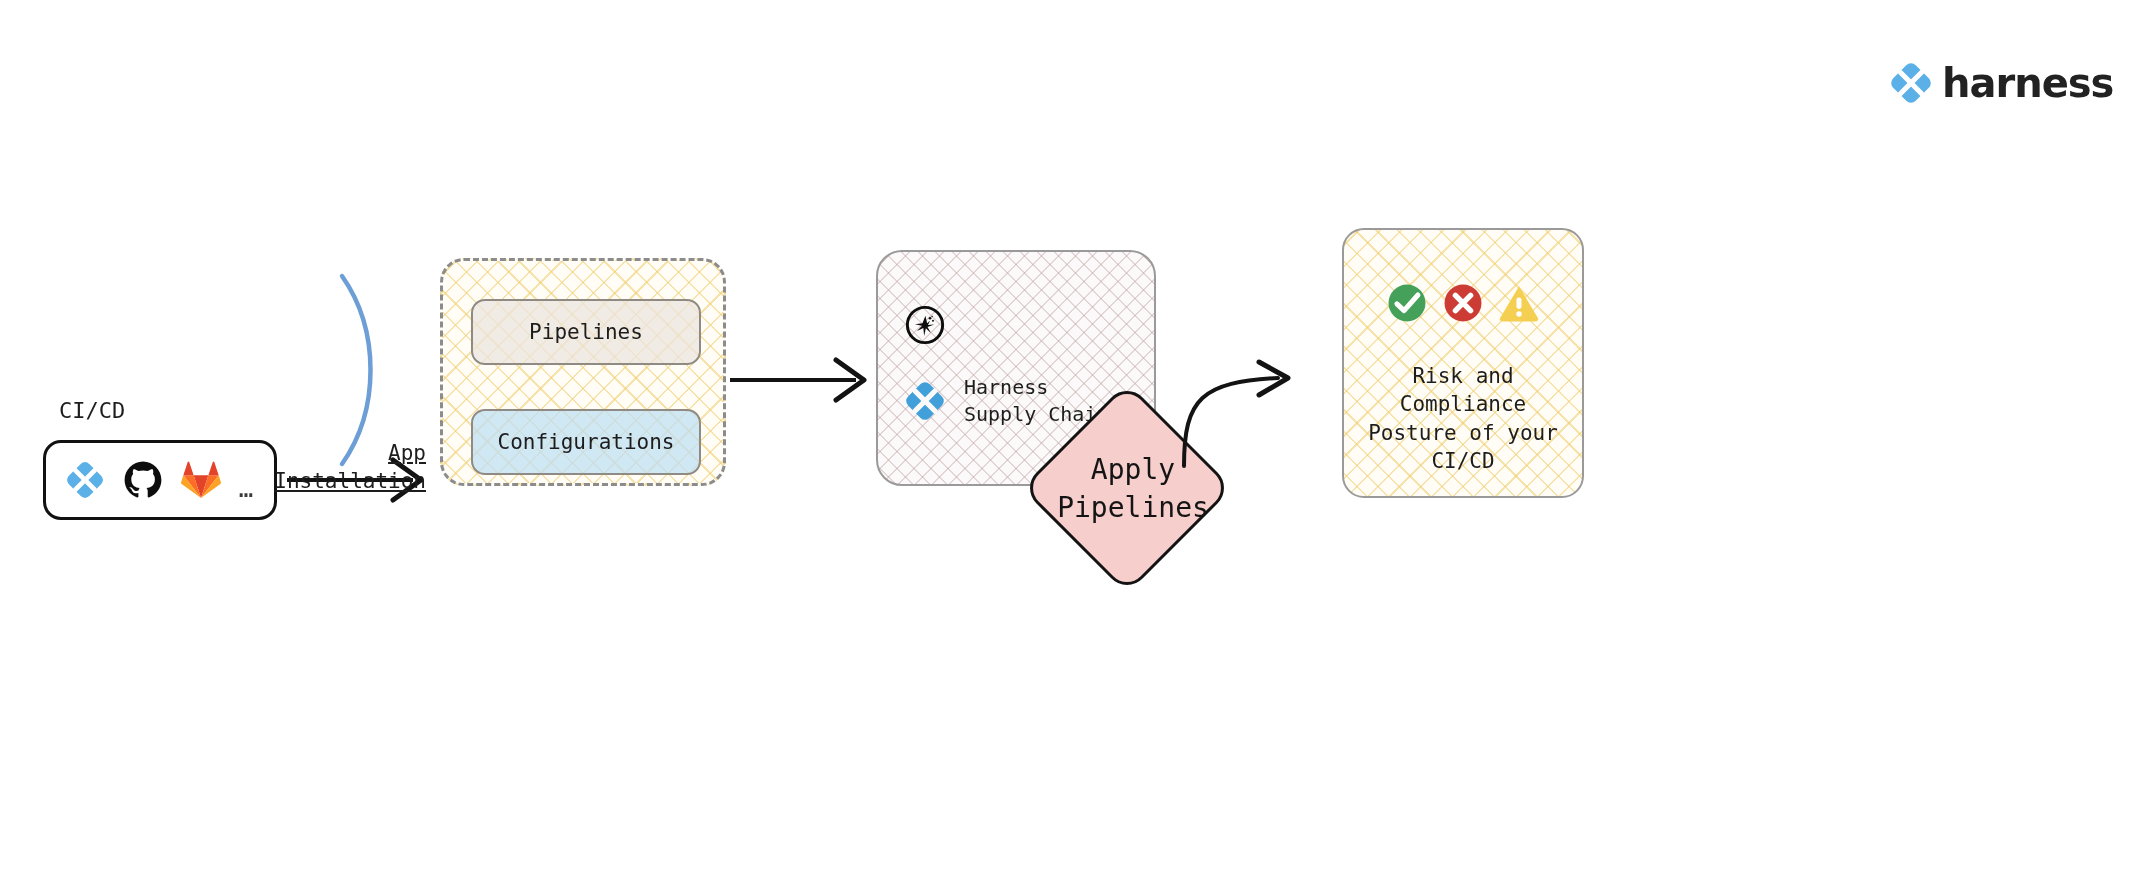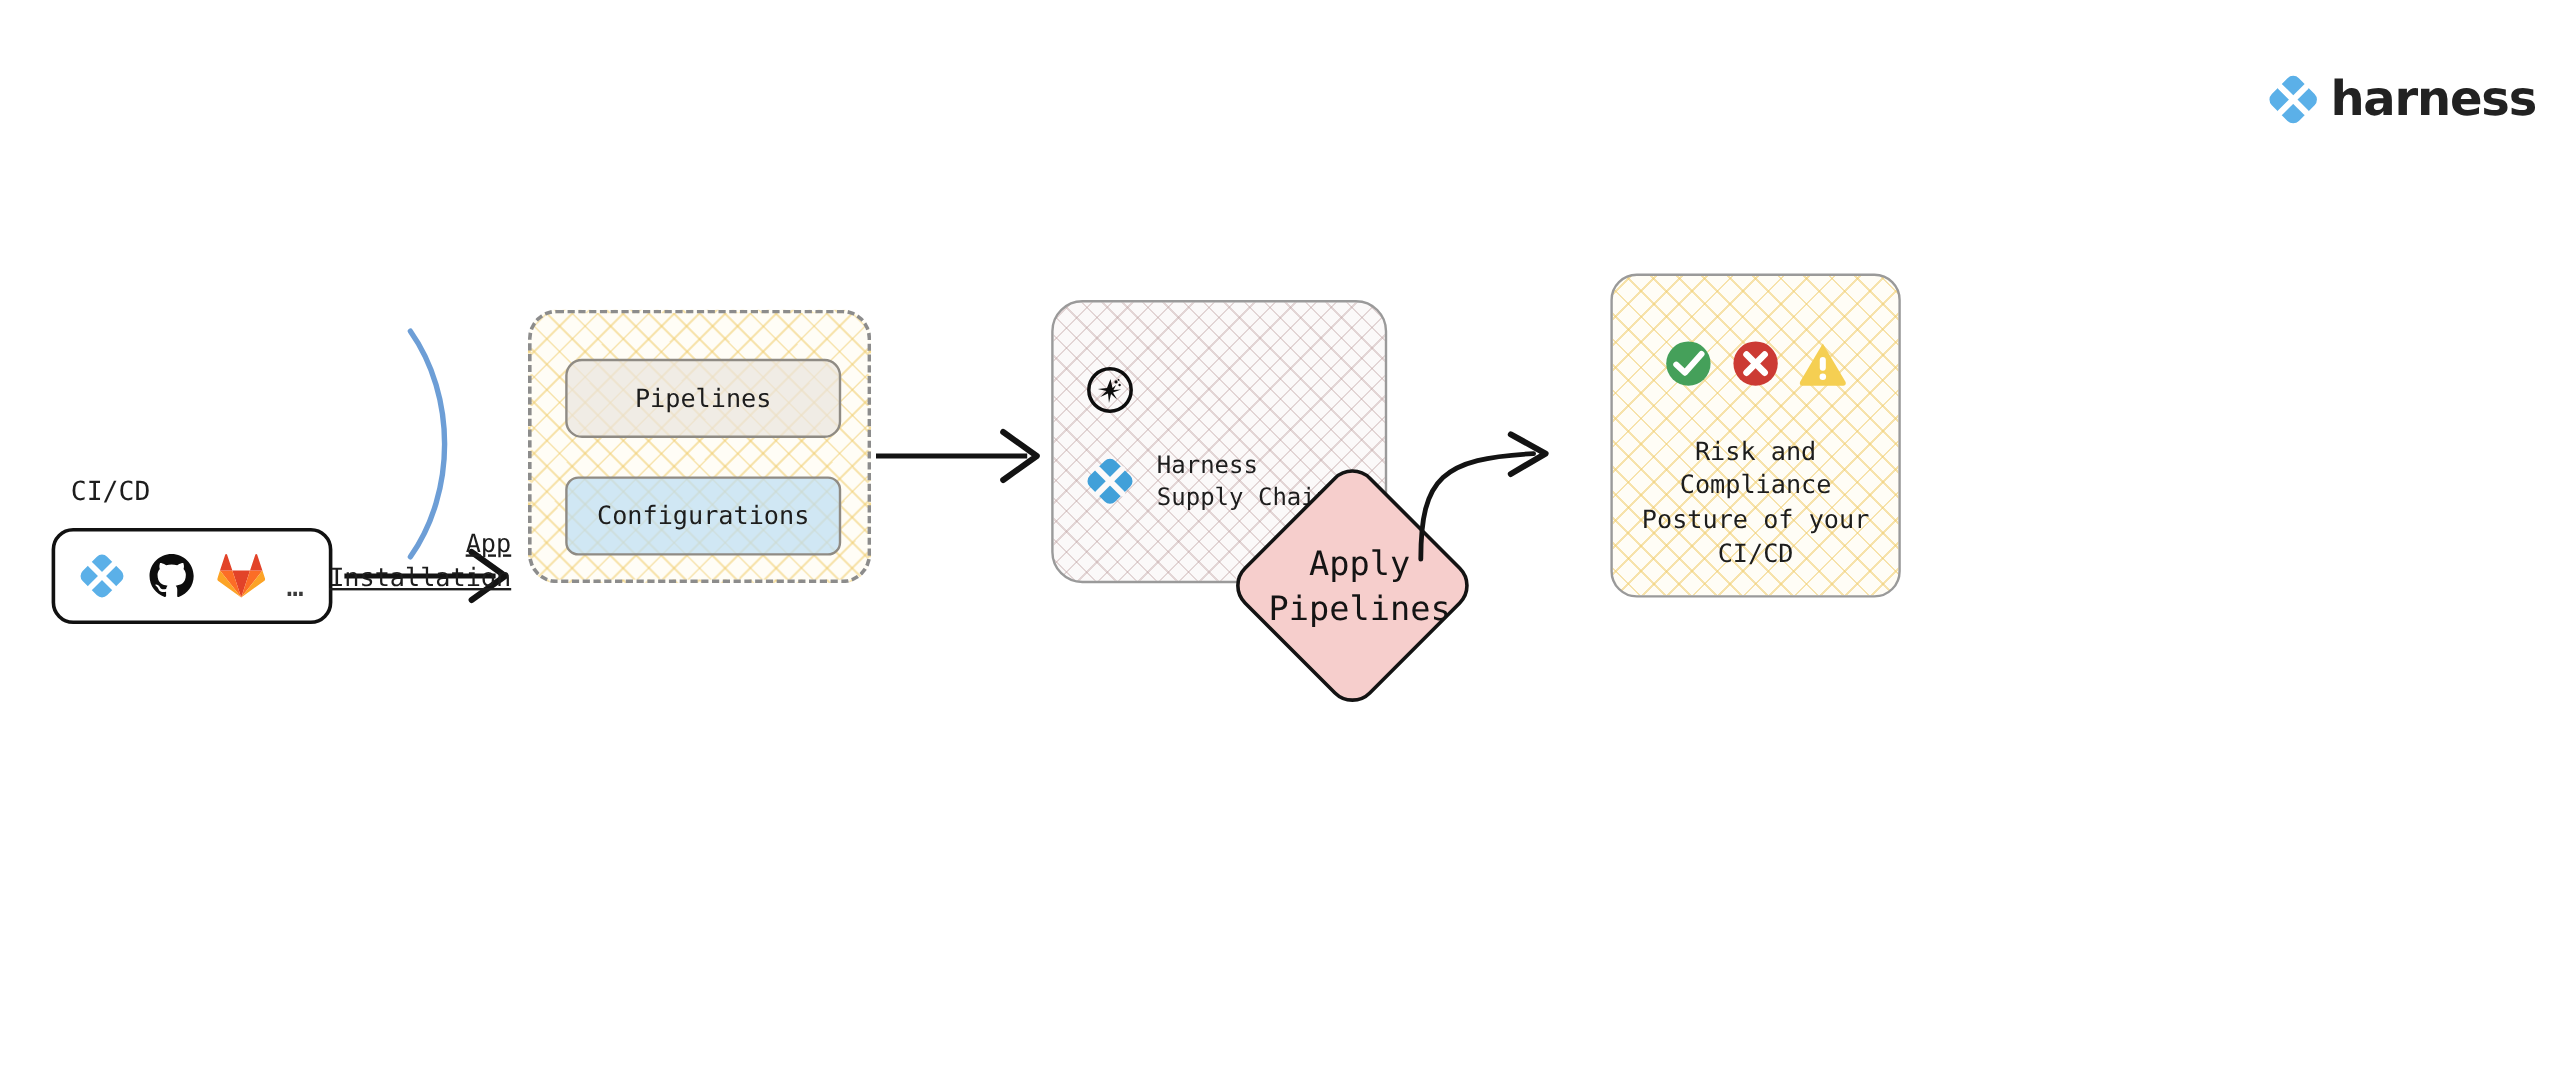--- a/index.html
+++ b/index.html
@@ -123,23 +123,22 @@
     align-items: center;
     justify-content: center;
     font-size: 21px;
     color: #1d1d1d;
   }
   .card-pipelines {
     top: 38px;
     background: rgba(234,229,222,0.72);
   }
   .card-configs {
-    top: 136px;
+    top: 148px;
     background: rgba(190,222,243,0.72);
-    border-radius: 11px;
   }
 
   
   .standards-box {
     position: absolute;
     left: 876px;
     top: 250px;
     width: 280px;
     height: 236px;
     box-sizing: border-box;

